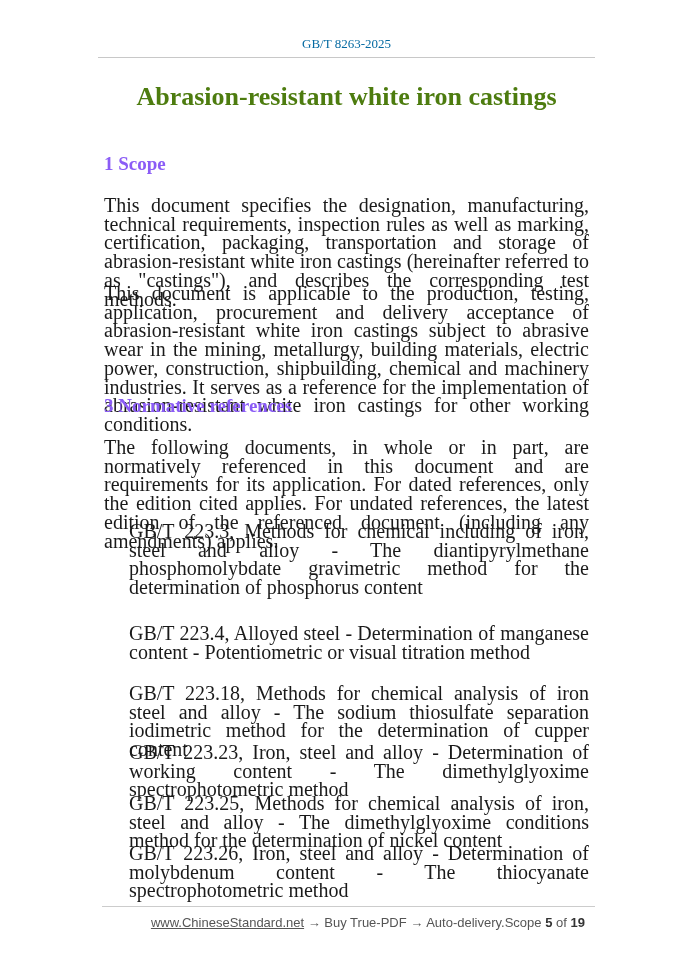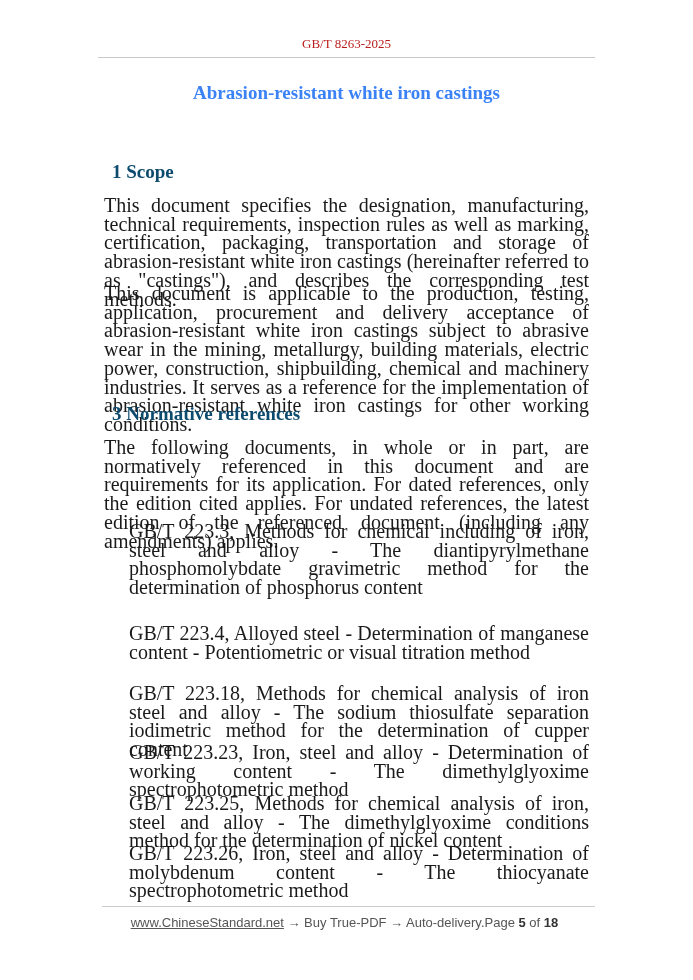--- a/index.html
+++ b/index.html
@@ -1,26 +1,26 @@
 <!DOCTYPE html>
 <html><head>
   <meta charset="utf-8">
   <style>
     html, body { margin: 0; padding: 0; background: #ffffff; }
     body { width: 693px; height: 980px; position: relative; overflow: hidden; font-family: "Liberation Serif", serif; color: #1a1a1a; }
     .page { position: absolute; left: 0; top: 0; width: 693px; height: 980px; }
-    .running-header { position: absolute; top: 36px; left: 0; width: 693px; text-align: center; font-size: 13px; color: #b91c1c; }
+    .running-header { position: absolute; top: 36px; left: 0; width: 693px; text-align: center; font-size: 13px; color: #0369a1; }
     .header-rule { position: absolute; top: 57px; left: 98px; width: 497px; height: 0; border-top: 1.3px solid #c8c8c8; }
-    .doc-title { position: absolute; top: 82px; left: 0; width: 693px; text-align: center; font-size: 19px; font-weight: bold; color: #3b82f6; margin: 0; }
+    .doc-title { position: absolute; top: 82px; left: 0; width: 693px; text-align: center; font-size: 26px; font-weight: bold; color: #4d7c0f; margin: 0; }
     .content { position: absolute; left: 104px; width: 485px; }
-    h2 { margin: 8px; font-size: 19px; font-weight: bold; color: #0c4a6e; line-height: 22px; }
+    h2 { margin: 0; font-size: 19px; font-weight: bold; color: #8b5cf6; line-height: 22px; }
     p { margin: 0; font-size: 20px; line-height: 18.7px; text-align: justify; }
     .ref { margin-left: 25px; width: 460px; }
     .footer-rule { position: absolute; top: 906px; left: 102px; width: 493px; border-top: 1px solid #cccccc; }
-    .footer { position: absolute; top: 915px; left: 104px; width: 481px; font-family: "Liberation Sans", sans-serif; font-size: 13px; color: #555; display: flex; justify-content: center; }
+    .footer { position: absolute; top: 915px; left: 104px; width: 481px; font-family: "Liberation Sans", sans-serif; font-size: 13px; color: #555; display: flex; justify-content: flex-end; }
     .footer a { color: #555; text-decoration: underline; }
     .footer b { color: #333; }
   </style>
 </head>
 <body>
 
 <div class="page">
   <div class="running-header">GB/T 8263-2025</div>
   <div class="header-rule"></div>
 
@@ -58,15 +58,15 @@
   <div class="content" style="top:794px;">
     <p class="ref">GB/T 223.25, Methods for chemical analysis of iron, steel and alloy - The dimethylglyoxime conditions method for the determination of nickel content</p>
   </div>
   <div class="content" style="top:844px;">
     <p class="ref">GB/T 223.26, Iron, steel and alloy - Determination of molybdenum content - The thiocyanate spectrophotometric method</p>
   </div>
 
   <div class="footer-rule"></div>
   <div class="footer">
     <span><a>www.ChineseStandard.net</a><span> → Buy True-PDF → Auto-delivery.</span></span>
-    <span><span>Page</span> <b>5</b> <span>of</span> <b>18</b></span>
+    <span><span>Scope</span> <b>5</b> <span>of</span> <b>19</b></span>
   </div>
 </div>
 
 </body></html>

